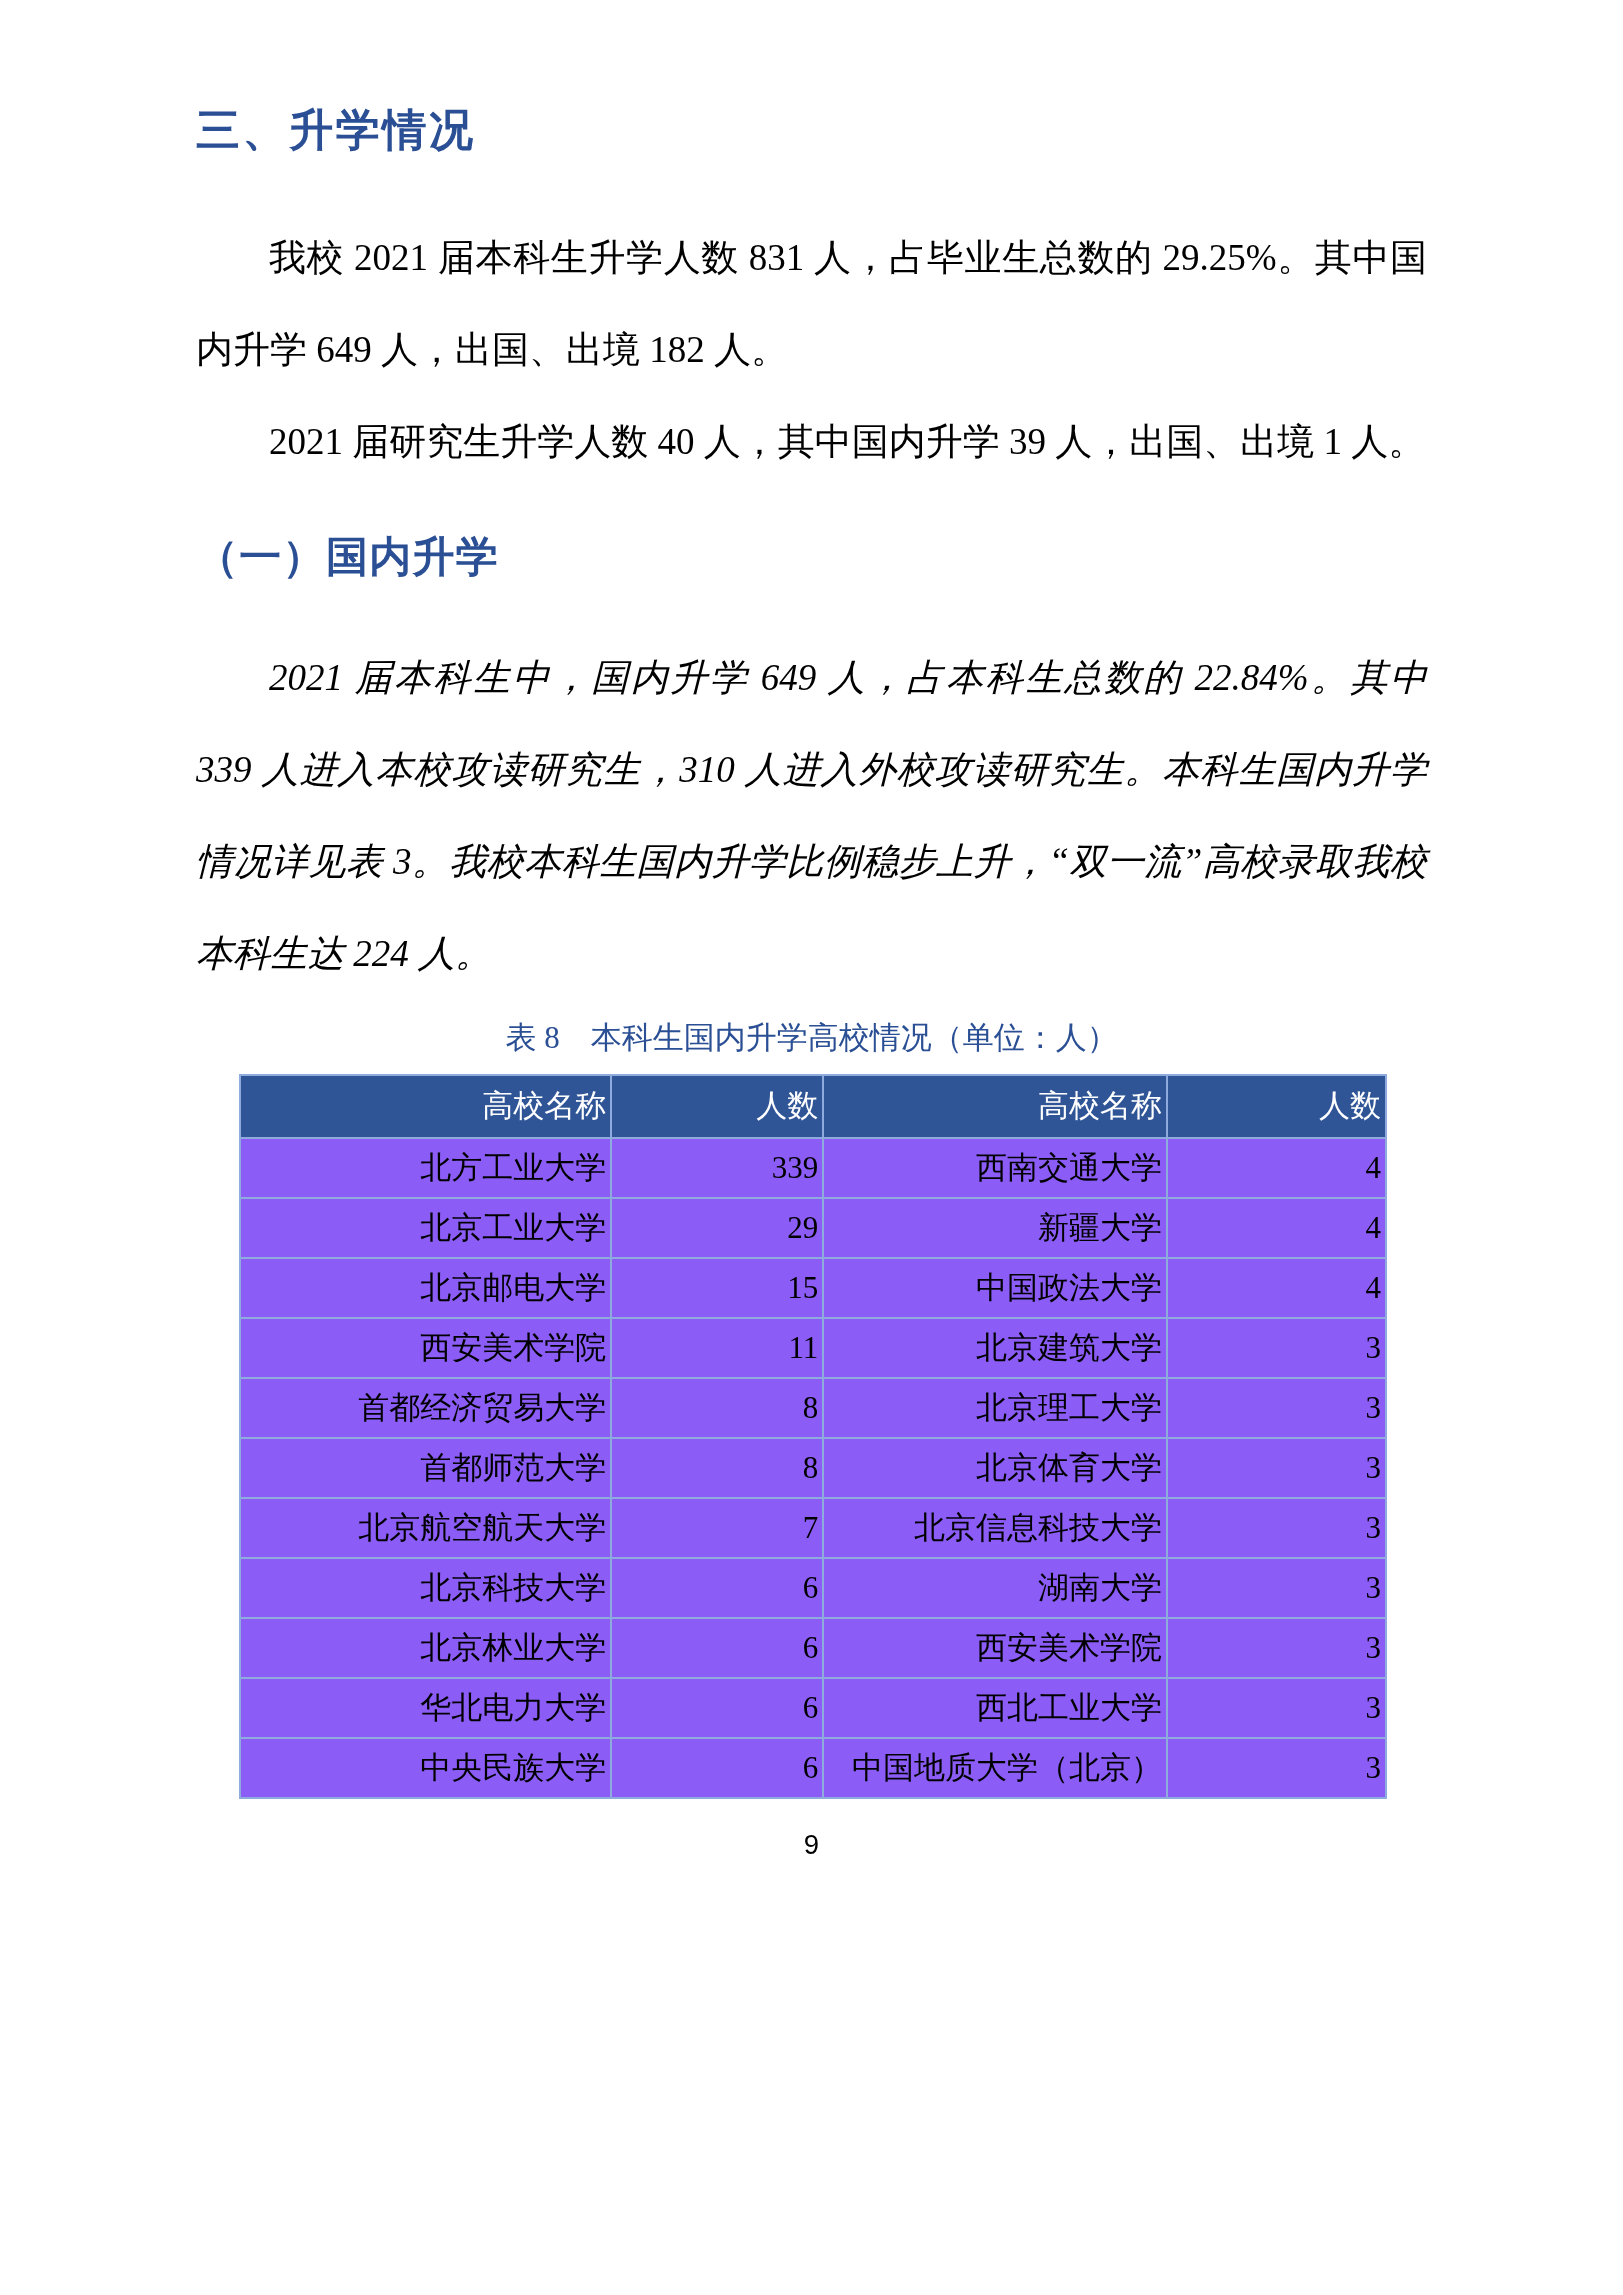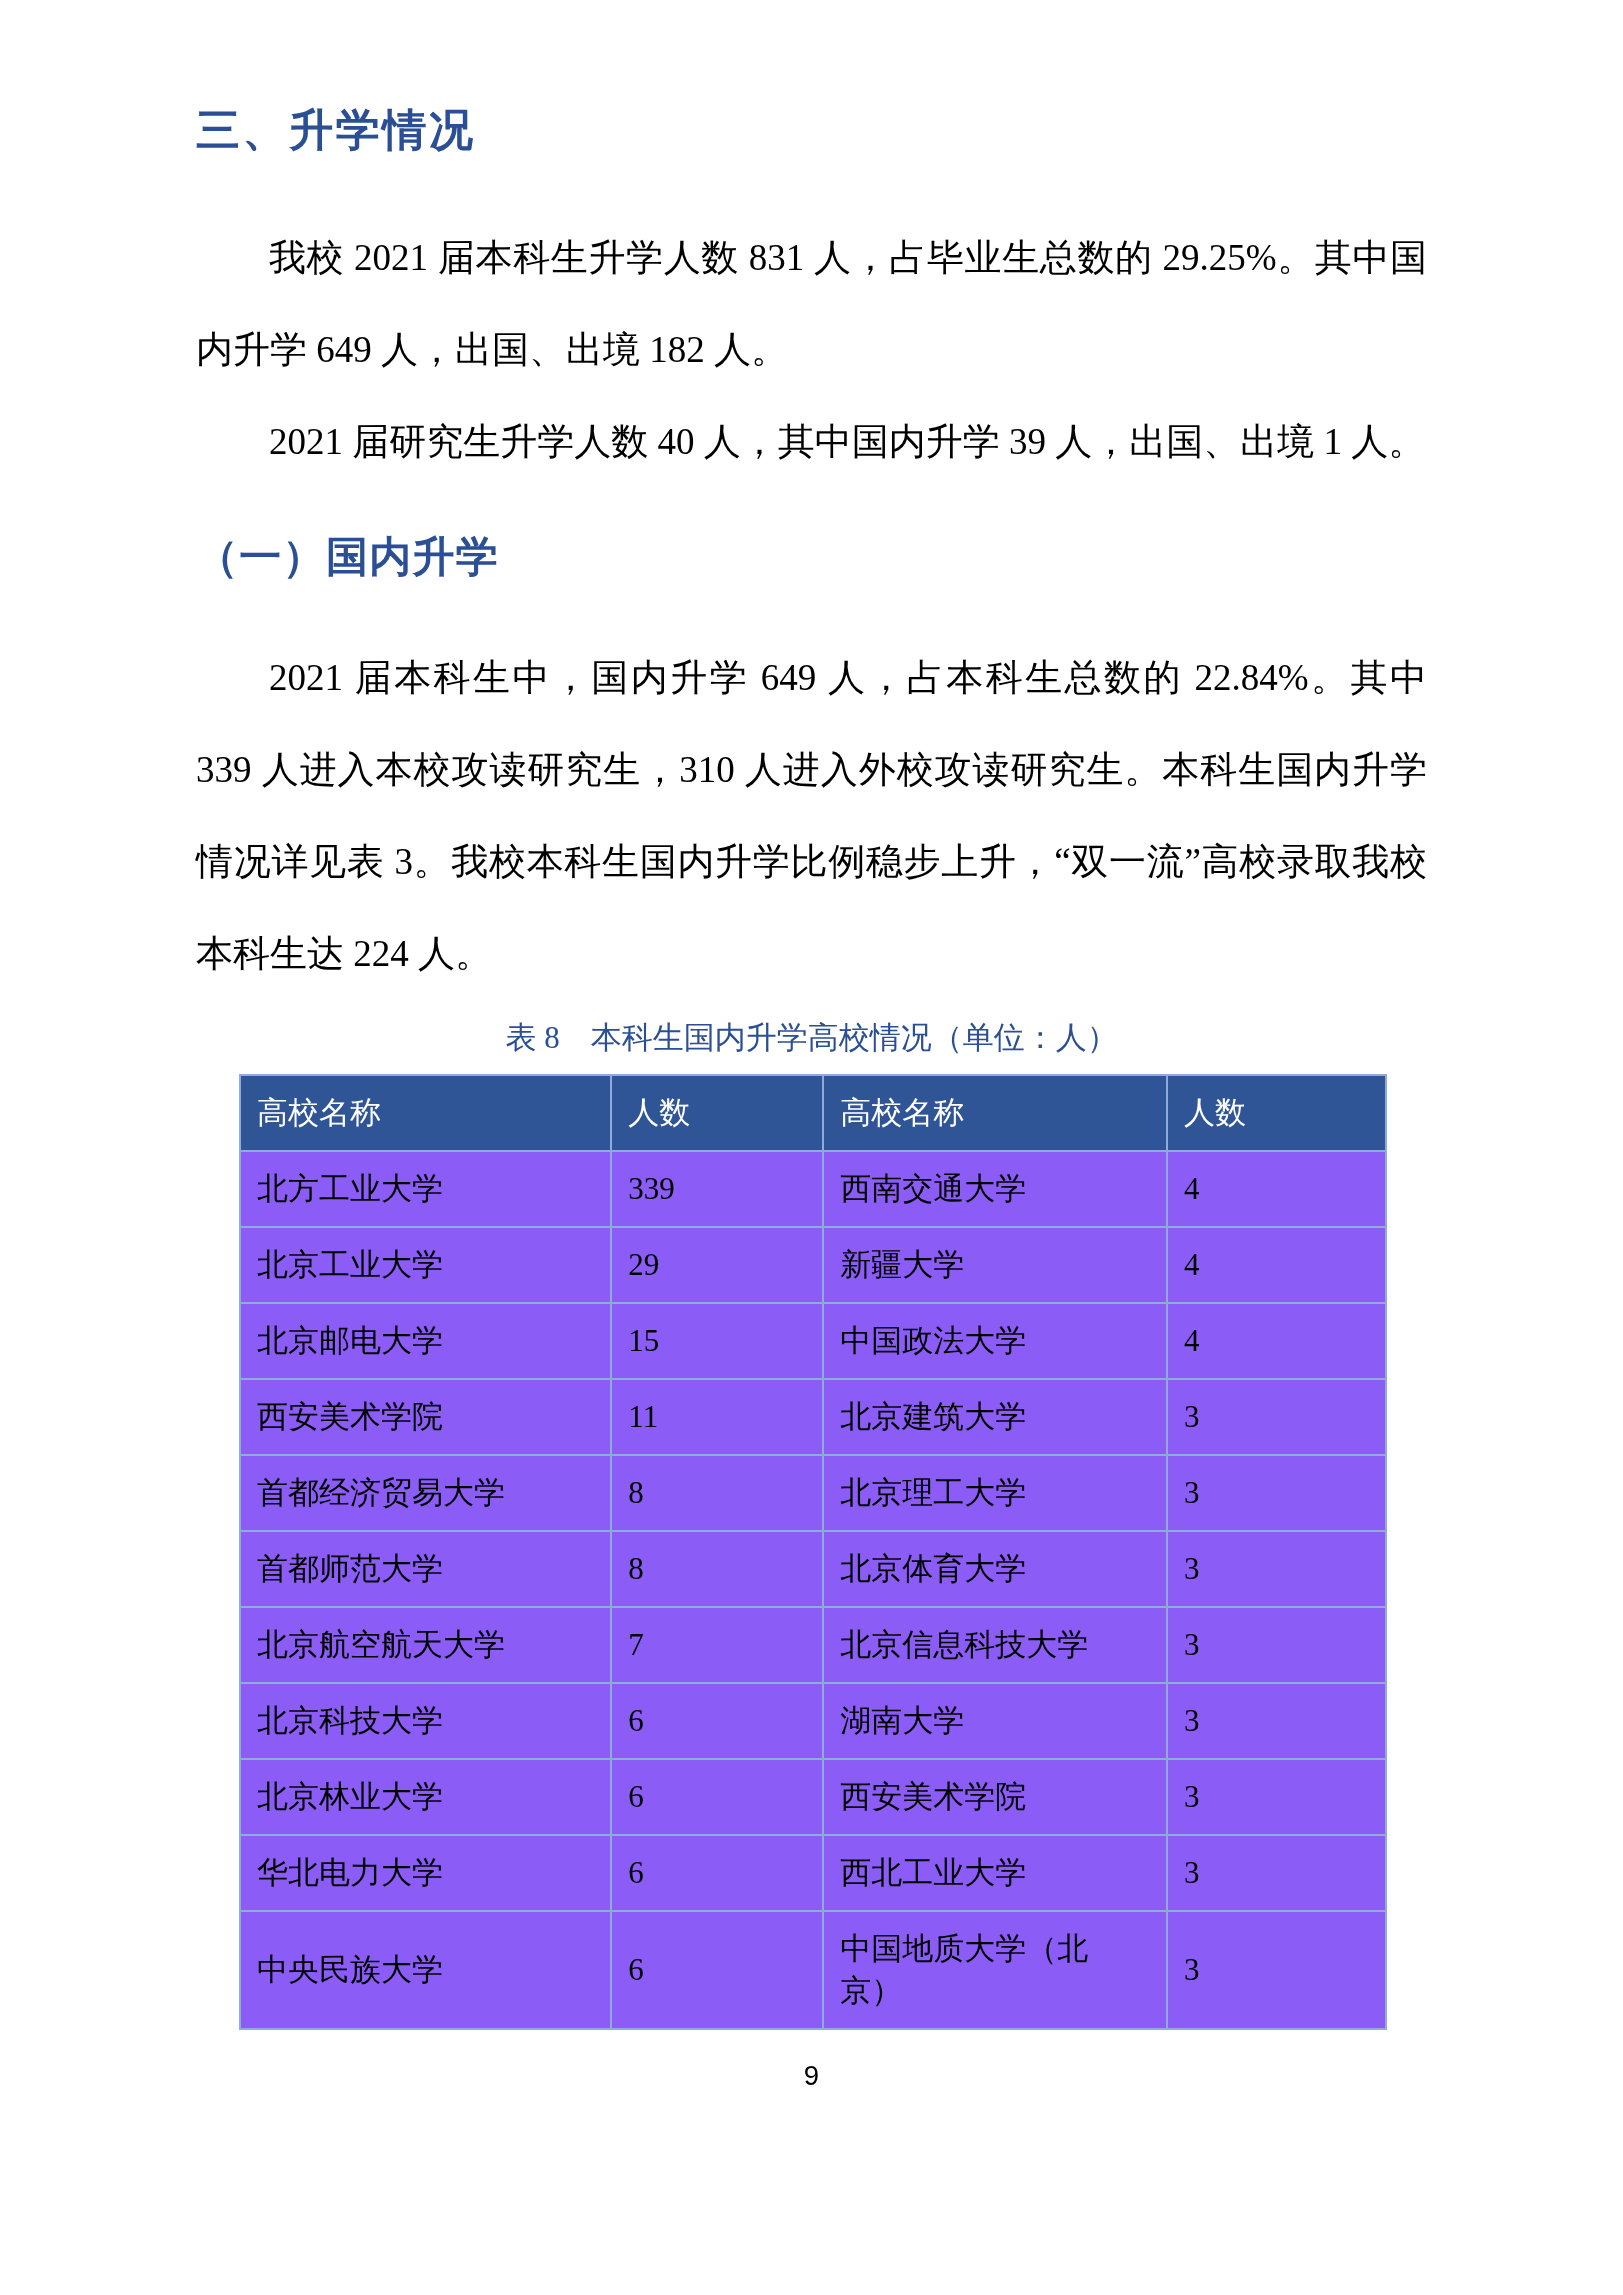--- a/index.html
+++ b/index.html
@@ -47,41 +47,41 @@
   .para-1 { margin-top: 54px; }
   .para-2 { margin-top: 0; }
   .h2 {
     margin-top: 44px;
     font-size: 42px;
     line-height: 1.2;
     font-weight: bold;
     color: var(--heading_blue);
     letter-spacing: 1.3px;
   }
-  .para-3 { margin-top: 50px; }
+  .para-3 { margin-top: 50px; font-style: italic; }
   .table-caption {
     margin-top: 17px;
     font-size: 31px;
     line-height: 41px;
     text-align: center;
     color: var(--heading_blue);
   }
   table.data-table {
     border-collapse: collapse;
     table-layout: fixed;
     width: 1148px;
     margin-left: 43px;
     margin-top: 15.7px;
   }
   table.data-table th,
   table.data-table td {
     border: 2px solid var(--table_border);
-    text-align: left;
+    text-align: right;
     vertical-align: middle;
-    padding: 16px;
+    padding: 4px;
     overflow: hidden;
   }
   table.data-table thead th {
     height: 63px;
     background: var(--table_header_bg);
     color: var(--table_header_text);
     font-weight: normal;
     font-size: 31px;
   }
   table.data-table tbody td {

